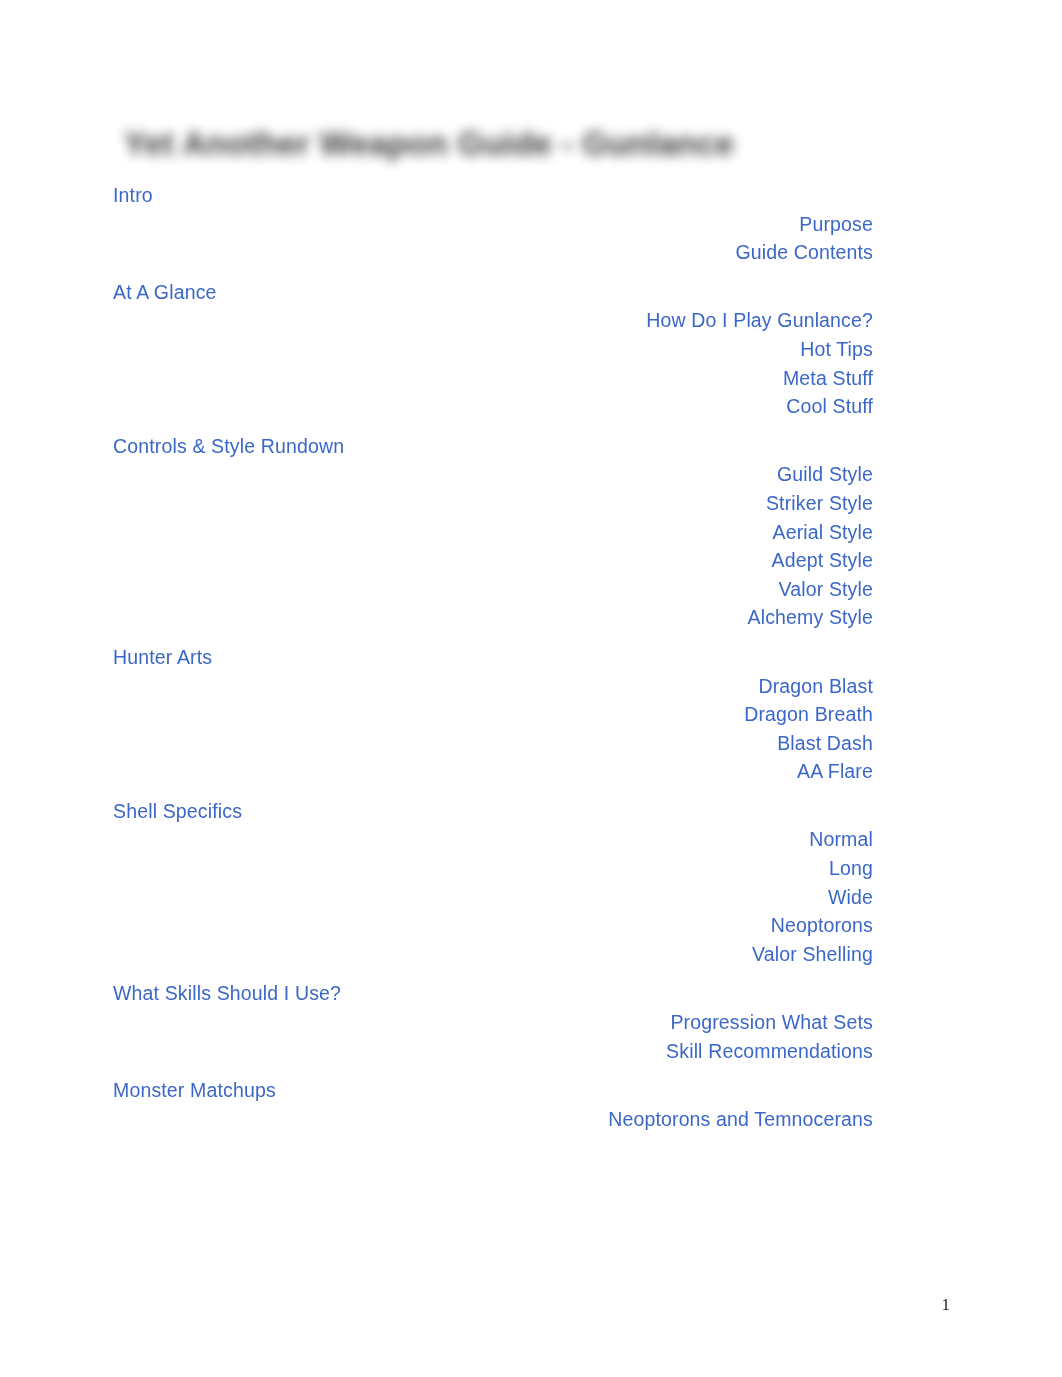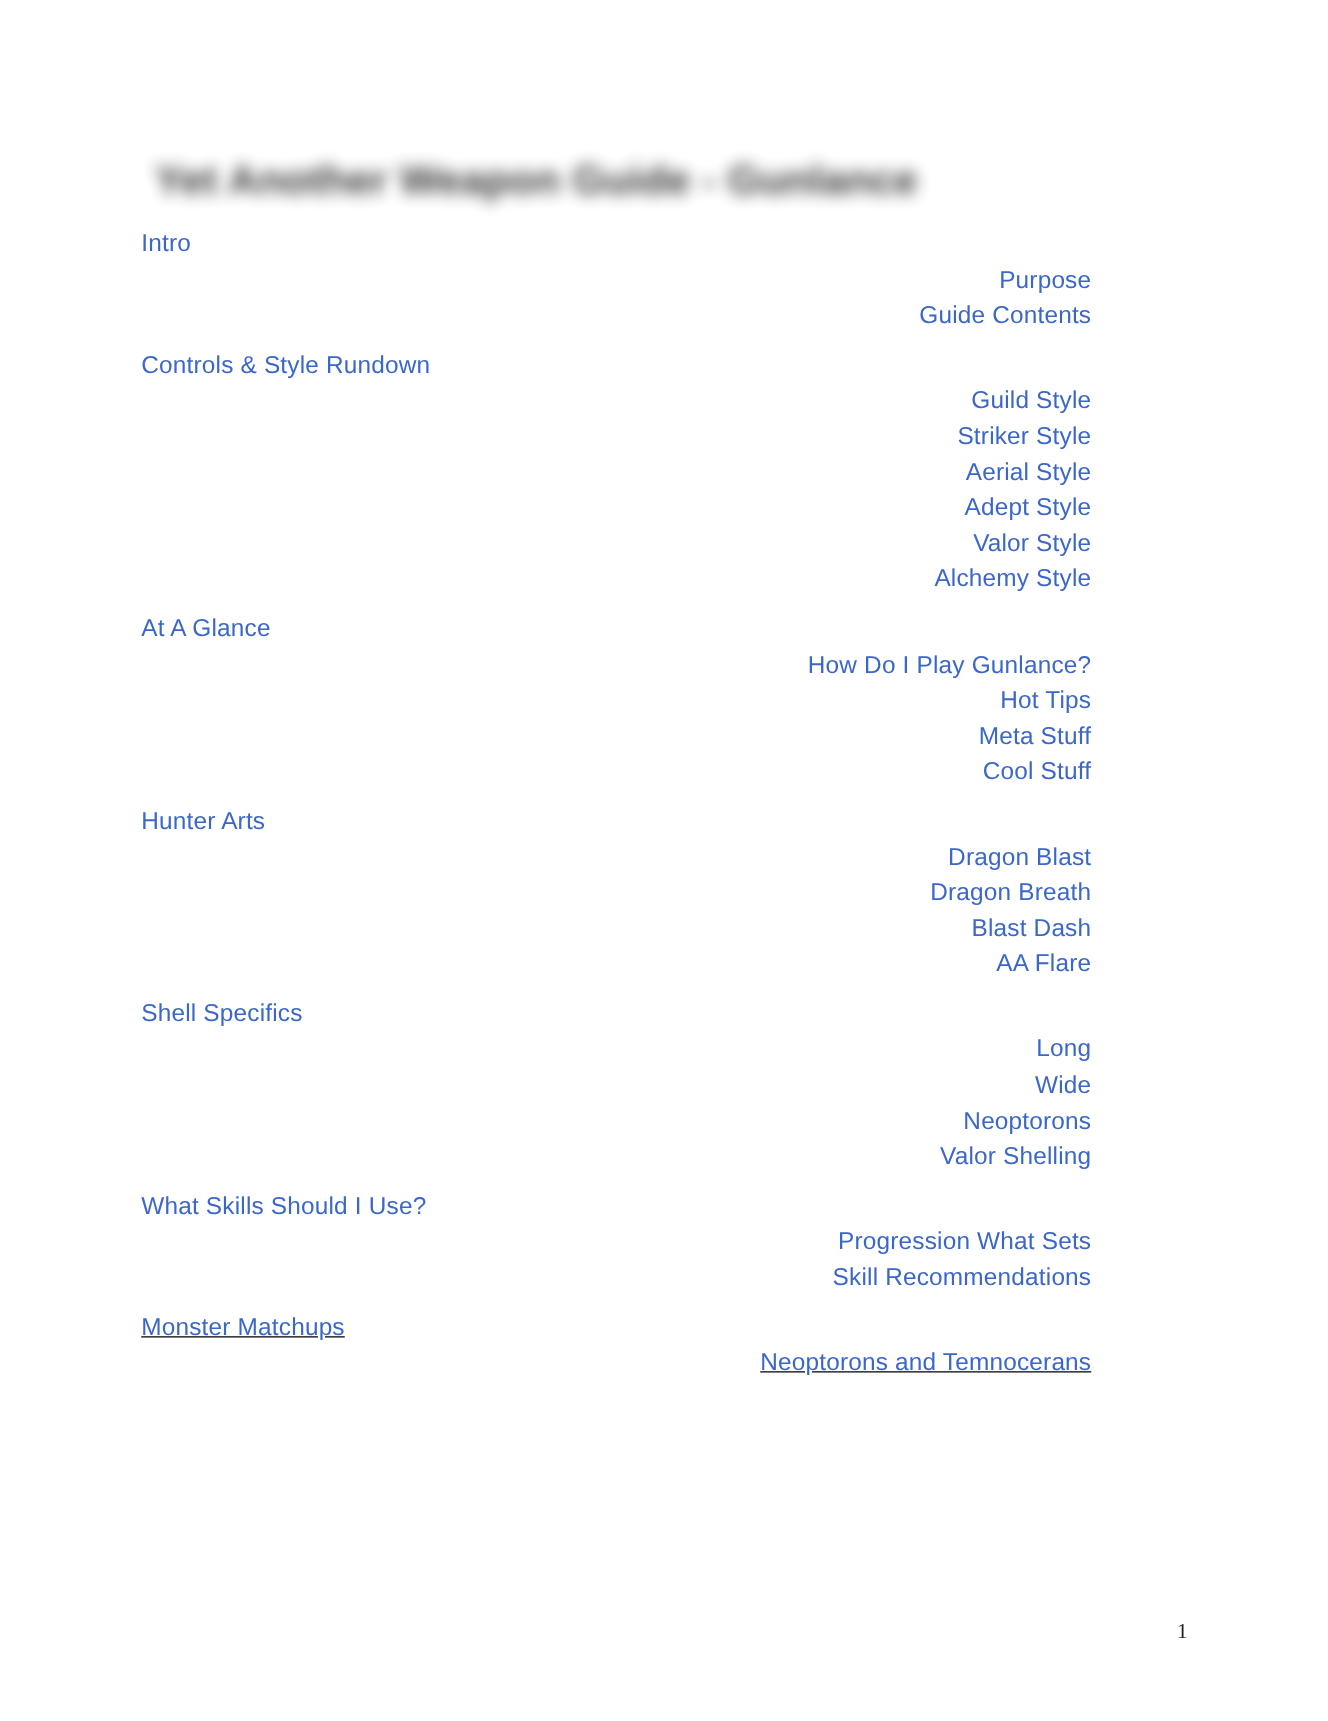--- a/index.html
+++ b/index.html
@@ -41,21 +41,21 @@
   
   .toc {
     position: absolute;
     left: 113px;
     top: 181px;
     width: 760px;
   }
   .toc-section {
     margin: 0 0 11px 0;
   }
-  .toc-section:last-child { margin-bottom: 18px; text-decoration: underline; }
+  .toc-section:last-child { margin-bottom: 18px; }
 
   .toc-entry {
     color: #3b67c8;
     font-size: 19.5px;
     line-height: 28.6px;
     white-space: nowrap;
     font-weight: 400;
     letter-spacing: 0.15px;
   }
   .toc-entry.level-1 {
@@ -84,44 +84,45 @@
 
   <div class="doc-title">Yet Another Weapon Guide - Gunlance</div>
 
   <div class="toc">
       <div class="toc-section">
         <div class="toc-entry level-1">Intro</div>
         <div class="toc-entry level-2">Purpose</div>
         <div class="toc-entry level-2">Guide Contents</div>
       </div>
       <div class="toc-section">
+        <div class="toc-entry level-1">At A Glance</div>
+        <div class="toc-entry level-2">How Do I Play Gunlance?</div>
+        <div class="toc-entry level-2">Hot Tips</div>
+        <div class="toc-entry level-2">Meta Stuff</div>
+        <div class="toc-entry level-2">Cool Stuff</div>
+      </div>
+      <div class="toc-section">
         <div class="toc-entry level-1">Controls &amp; Style Rundown</div>
         <div class="toc-entry level-2">Guild Style</div>
         <div class="toc-entry level-2">Striker Style</div>
         <div class="toc-entry level-2">Aerial Style</div>
         <div class="toc-entry level-2">Adept Style</div>
         <div class="toc-entry level-2">Valor Style</div>
         <div class="toc-entry level-2">Alchemy Style</div>
-      </div>
-      <div class="toc-section">
-        <div class="toc-entry level-1">At A Glance</div>
-        <div class="toc-entry level-2">How Do I Play Gunlance?</div>
-        <div class="toc-entry level-2">Hot Tips</div>
-        <div class="toc-entry level-2">Meta Stuff</div>
-        <div class="toc-entry level-2">Cool Stuff</div>
       </div>
       <div class="toc-section">
         <div class="toc-entry level-1">Hunter Arts</div>
         <div class="toc-entry level-2">Dragon Blast</div>
         <div class="toc-entry level-2">Dragon Breath</div>
         <div class="toc-entry level-2">Blast Dash</div>
         <div class="toc-entry level-2">AA Flare</div>
       </div>
       <div class="toc-section">
         <div class="toc-entry level-1">Shell Specifics</div>
+        <div class="toc-entry level-2">Normal</div>
         <div class="toc-entry level-2">Long</div>
         <div class="toc-entry level-2">Wide</div>
         <div class="toc-entry level-2">Neoptorons</div>
         <div class="toc-entry level-2">Valor Shelling</div>
       </div>
       <div class="toc-section">
         <div class="toc-entry level-1">What Skills Should I Use?</div>
         <div class="toc-entry level-2">Progression What Sets</div>
         <div class="toc-entry level-2">Skill Recommendations</div>
       </div>

